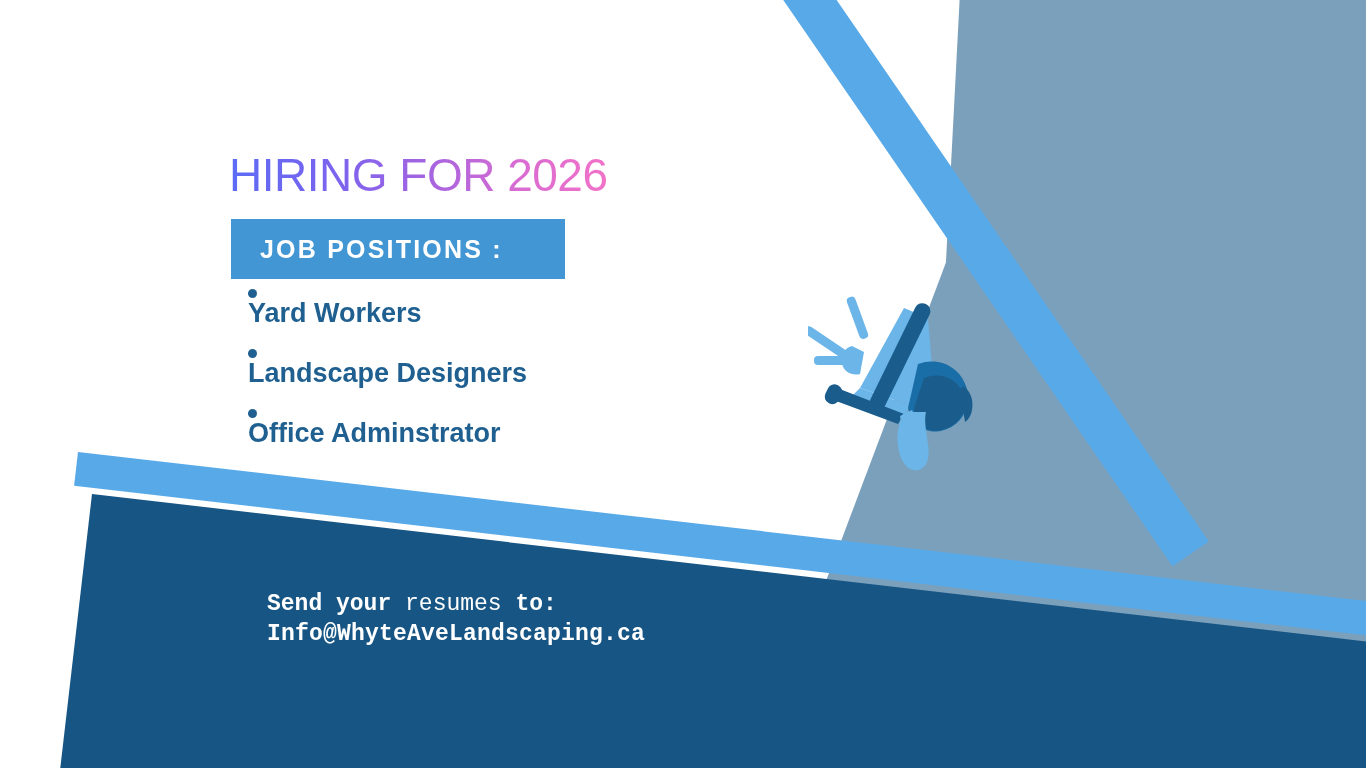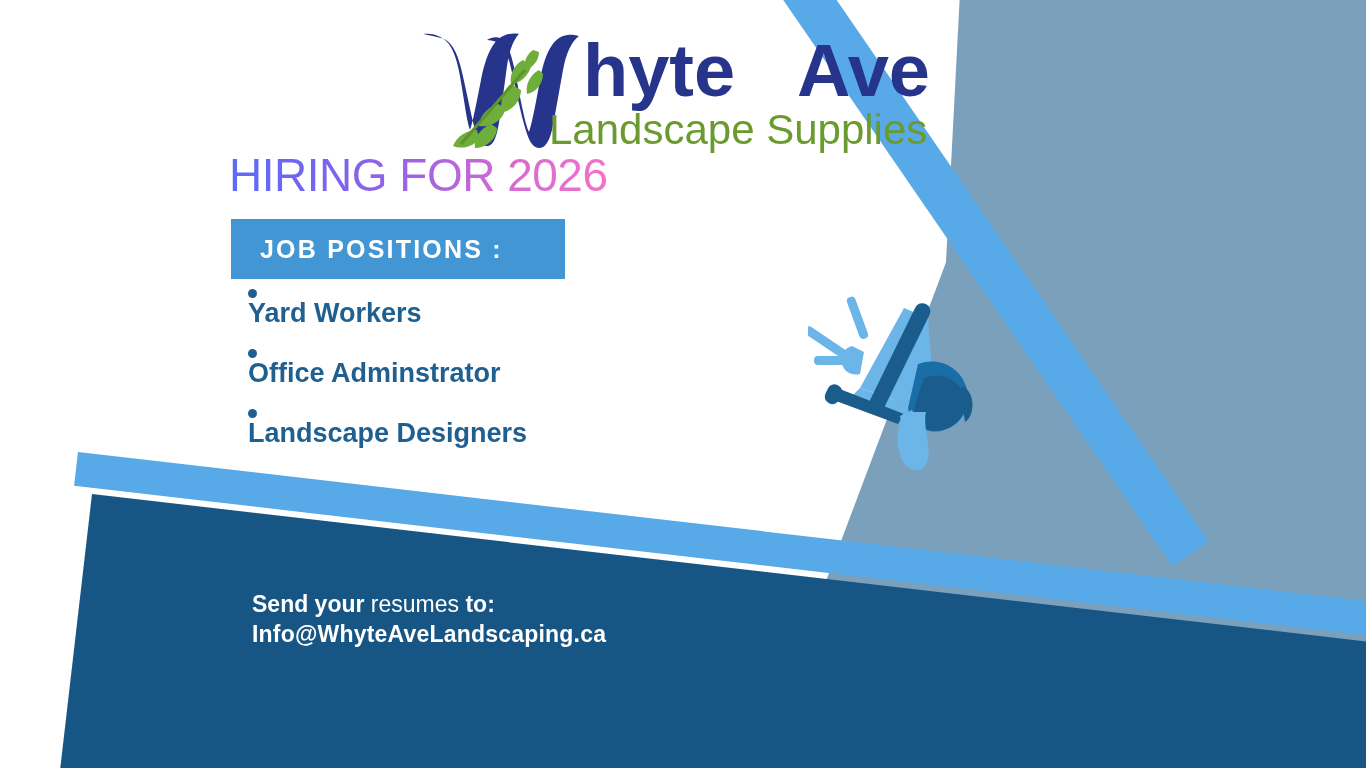--- a/index.html
+++ b/index.html
@@ -126,23 +126,24 @@
   
   #megaphone{
     position:absolute;
     left:808px;top:290px;
     width:180px;height:185px;
   }
 
   
   #contact{
     position:absolute;
-    left:252px;top:589px;
+    left:267px;top:589px;
     color:#ffffff;
     line-height:1.32;
+    font-family:Liberation Mono, monospace;
   }
   .contact-line{
     font-size:23px;
     white-space:nowrap;
   }
   .wt-heavy{font-weight:bold;}
   .wt-light{font-weight:normal;}
   #contact-email{
     font-size:23px;
     font-weight:bold;
@@ -154,63 +155,39 @@
 <body>
 
 <div id="poster">
 
   <div class="shape" id="slate-wedge"></div>
   <div class="shape" id="slate-wedge-inner"></div>
   <div class="shape" id="blue-stripe-top"></div>
   <div class="shape" id="blue-stripe-bottom"></div>
   <div class="shape" id="navy-panel"></div>
 
-  <div id="logo">
-    <svg width="560" height="130" viewBox="0 0 560 130" xmlns="http://www.w3.org/2000/svg">
-
-      <path d="M8 8 C8 8 20 6 30 14 C40 22 44 42 47 62 C50 80 52 96 55 104 C58 96 62 74 66 54 C70 34 76 16 88 10 C96 6 104 8 104 8 C98 14 94 26 92 40 C89 62 86 86 83 102 C81 112 78 120 72 120 C66 120 62 112 59 100 C55 84 50 58 46 42 C42 26 36 14 26 12 C18 10 8 8 8 8 Z" fill="#26348c"></path>
-      <path d="M72 14 C78 10 86 10 90 16 C96 24 100 44 104 66 C108 86 111 100 114 106 C117 98 121 76 125 54 C129 32 136 14 148 10 C157 7 164 10 164 10 C156 16 151 28 148 44 C144 66 140 90 137 104 C134 116 130 122 124 122 C117 122 113 113 109 98 C104 80 99 54 95 38 C91 22 84 14 72 14 Z" fill="#26348c"></path>
-
-      <text x="168" y="70" font-family="'Liberation Sans', sans-serif" font-size="74" font-weight="bold" fill="#26348c">hyte</text>
-
-      <text x="382" y="70" font-family="'Liberation Sans', sans-serif" font-size="74" font-weight="bold" fill="#26348c">Ave</text>
-
-      <g fill="#6fae3a">
-        <path d="M108 34 C100 38 94 48 96 58 C104 58 114 50 116 40 Z"></path>
-        <path d="M96 58 C88 64 84 76 88 86 C98 84 106 74 106 64 Z"></path>
-        <path d="M84 78 C74 80 64 90 64 100 C76 102 88 94 90 84 Z"></path>
-        <path d="M76 98 C66 102 58 112 60 122 C72 122 82 112 82 102 Z"></path>
-        <path d="M62 104 C52 104 42 110 38 120 C48 124 60 120 64 112 Z"></path>
-        <path d="M118 24 C112 28 108 36 110 44 C118 42 124 34 124 26 Z"></path>
-        <path d="M124 44 C116 48 110 58 112 68 C121 66 128 58 128 48 Z"></path>
-        <path d="M110 44 L46 118" stroke="#5d9430" stroke-width="3" fill="none"></path>
-      </g>
-
-      <text x="134" y="118" font-family="'Liberation Sans', sans-serif" font-size="42" fill="#6b9a2e">Landscape Supplies</text>
-    </svg>
-  </div>
 
   <div id="headline">HIRING FOR 2026</div>
 
   <div id="positions-banner">
     <span id="positions-banner-label">JOB POSITIONS :</span>
   </div>
 
   <ul id="positions-list">
     <li class="position-item">
       <span class="position-bullet"></span>
       <span>Yard Workers</span>
     </li>
     <li class="position-item">
       <span class="position-bullet"></span>
-      <span>Office Adminstrator</span>
+      <span>Landscape Designers</span>
     </li>
     <li class="position-item">
       <span class="position-bullet"></span>
-      <span>Landscape Designers</span>
+      <span>Office Adminstrator</span>
     </li>
   </ul>
 
   <div id="megaphone">
     <svg width="180" height="185" viewBox="0 0 180 185" xmlns="http://www.w3.org/2000/svg">
 
       <rect x="45" y="6" width="9" height="44" rx="4" fill="#6bb5e8" transform="rotate(-20 49 28)"></rect>
       <rect x="14" y="28" width="9" height="50" rx="4" fill="#6bb5e8" transform="rotate(-56 18 53)"></rect>
       <rect x="6" y="66" width="40" height="9" rx="4" fill="#6bb5e8"></rect>
 

